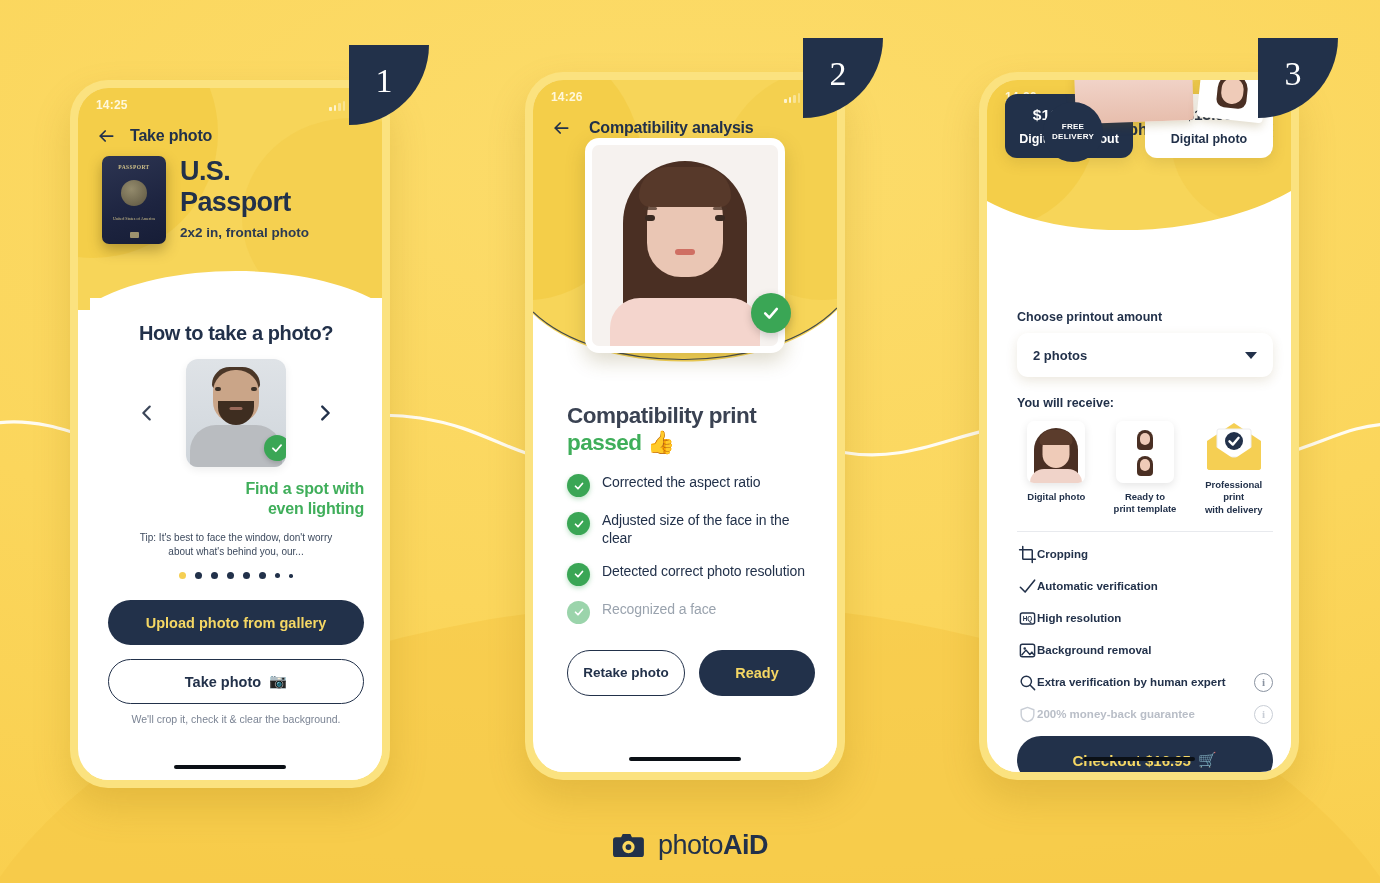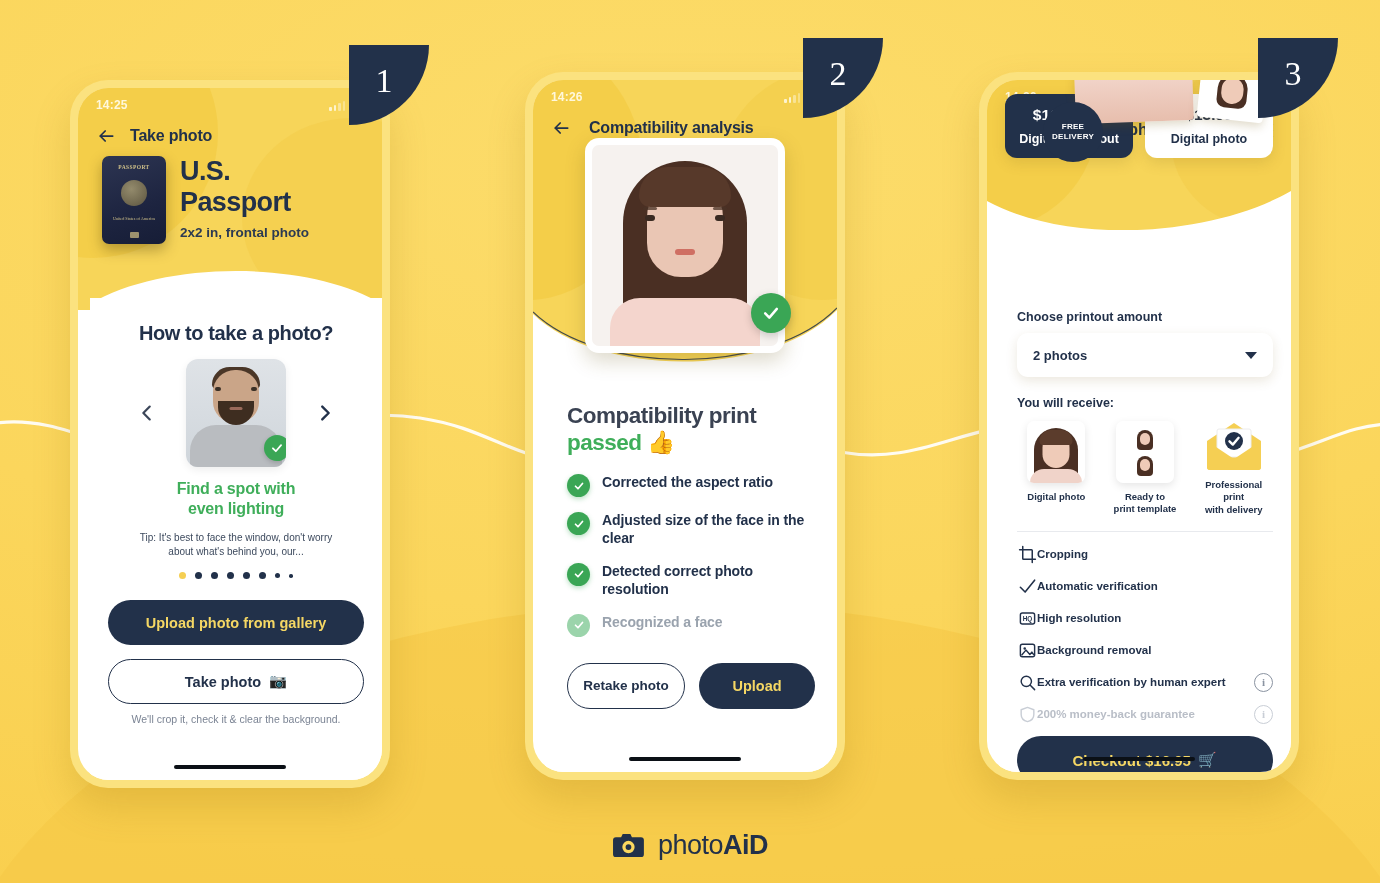--- a/index.html
+++ b/index.html
@@ -116,21 +116,21 @@
   .man-mouth { position:absolute; left:50%; transform:translateX(-50%); top:48px; width:13px;height:3px;border-radius:2px;background:#9a6a5a; }
   .man-eye { position:absolute; top:28px; width:6px;height:4px;border-radius:3px;background:#3b3026; }
   .man-eye.l{left:29px;} .man-eye.r{right:29px;}
   .man-body { position:absolute; left:50%; transform:translateX(-50%); bottom:0; width:92px; height:42px; border-radius:26px 26px 0 0; background:#b9bcc0; }
   .check-badge {
     position:absolute; right:-4px; bottom:6px; width:26px;height:26px;border-radius:50%;
     background:#3aa655; display:flex;align-items:center;justify-content:center;
     box-shadow:0 2px 5px rgba(0,0,0,.18);
   }
   .check-badge svg { width:14px;height:14px; }
-  .carousel-caption { margin-top:12px; text-align:center; font-size:16px; font-weight:800; color:#3fae5a; line-height:1.28; letter-spacing:-.2px; }
+  .carousel-caption { margin-top:12px; text-align:right; font-size:16px; font-weight:800; color:#3fae5a; line-height:1.28; letter-spacing:-.2px; }
   .carousel-tip { margin-top:11px; text-align:center; font-size:10px; color:#3d4a5e; line-height:1.42; padding:0 22px; }
   .dots { display:flex; align-items:center; justify-content:center; gap:9px; margin-top:13px; }
   .dots span { display:block; border-radius:50%; background:#22314a; }
 
   .btn {
     display:flex; align-items:center; justify-content:center; gap:8px;
     border-radius:999px; font-weight:800; cursor:pointer;
   }
   .btn-dark { background:#22314a; color:#f5d764; }
   .btn-outline { background:#fff; color:#22314a; border:1.8px solid #22314a; }
@@ -160,21 +160,21 @@
     box-shadow:0 3px 8px rgba(0,0,0,.18);
   }
   .p2-check svg{width:20px;height:20px;}
   .p2-title { font-size:22.5px; font-weight:800; color:#3a4252; line-height:1.2; letter-spacing:-.5px; }
   .p2-title .pass { color:#3fae5a; }
   .p2-list { margin-top:18px; display:flex; flex-direction:column; gap:15px; }
   .p2-item { display:flex; align-items:flex-start; gap:12px; }
   .p2-dot { width:23px;height:23px;border-radius:50%;background:#3aa655;flex:none;display:flex;align-items:center;justify-content:center; box-shadow:0 2px 5px rgba(58,166,85,.35); }
   .p2-dot svg{width:12px;height:12px;}
   .p2-dot.faded{background:#9bd4ab; box-shadow:none;}
-  .p2-label { font-size:14px; font-weight:700; color:#22314a; line-height:1.28; letter-spacing:-.1px; }
+  .p2-label { font-size:14px; font-weight:400; color:#22314a; line-height:1.28; letter-spacing:-.1px; }
   .p2-label.faded { color:#9aa3ae; }
   .p2-buttons { display:flex; gap:14px; align-items:center; }
 
   
   .p3-strip {
     position:absolute; top:-10px; left:88px; width:190px; height:56px; z-index:7;
     display:flex; gap:6px;
   }
   .p3-strip .pc {
     background:#fff; border-radius:4px; padding:2px; box-shadow:0 4px 10px rgba(120,90,20,.22);
@@ -468,21 +468,21 @@
             </span>
           <span class="p2-label faded">Recognized a face</span>
         </div>
       </div>
 
       <div class="p2-buttons" style="margin-top:26px;">
         <div class="btn btn-outline" style="flex:1;height:46px;font-size:13.5px;line-height:1.2;text-align:center;">
           <span>Retake photo</span>
         </div>
         <div class="btn btn-dark" style="flex:1;height:46px;font-size:14.5px;">
-          <span>Upload</span>
+          <span>Ready</span>
         </div>
       </div>
     </div>
 
     <div class="home-bar"></div>
   </div>
 </div>
 
 <div class="phone" id="phone3">
   <div class="phone-screen">

